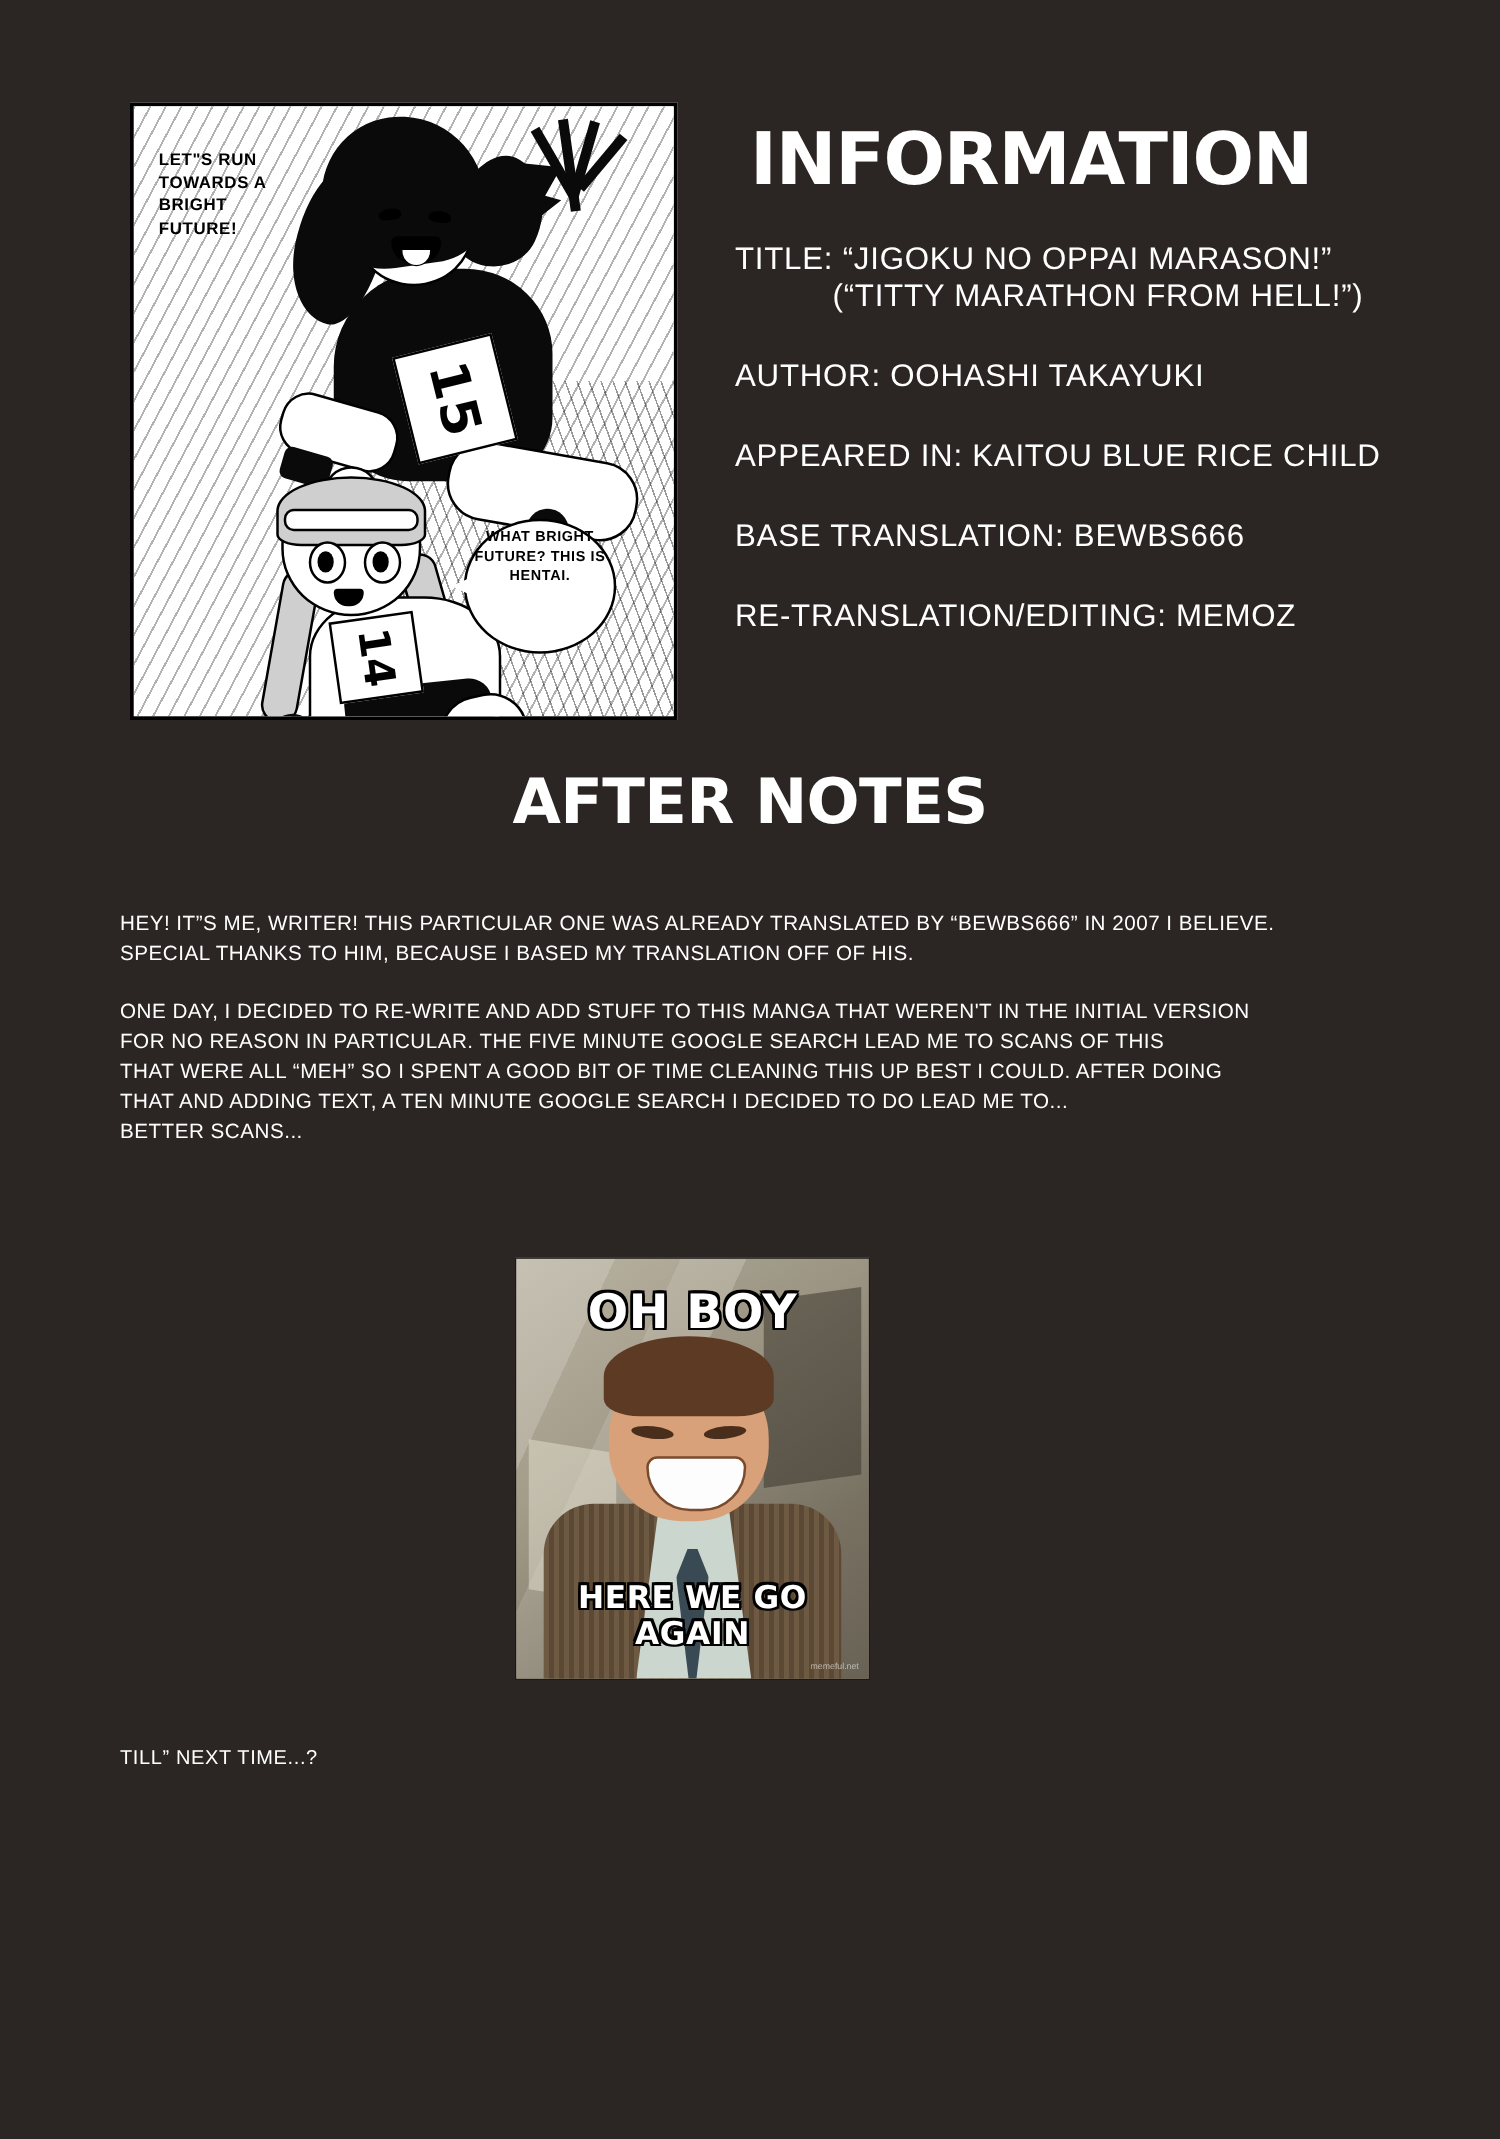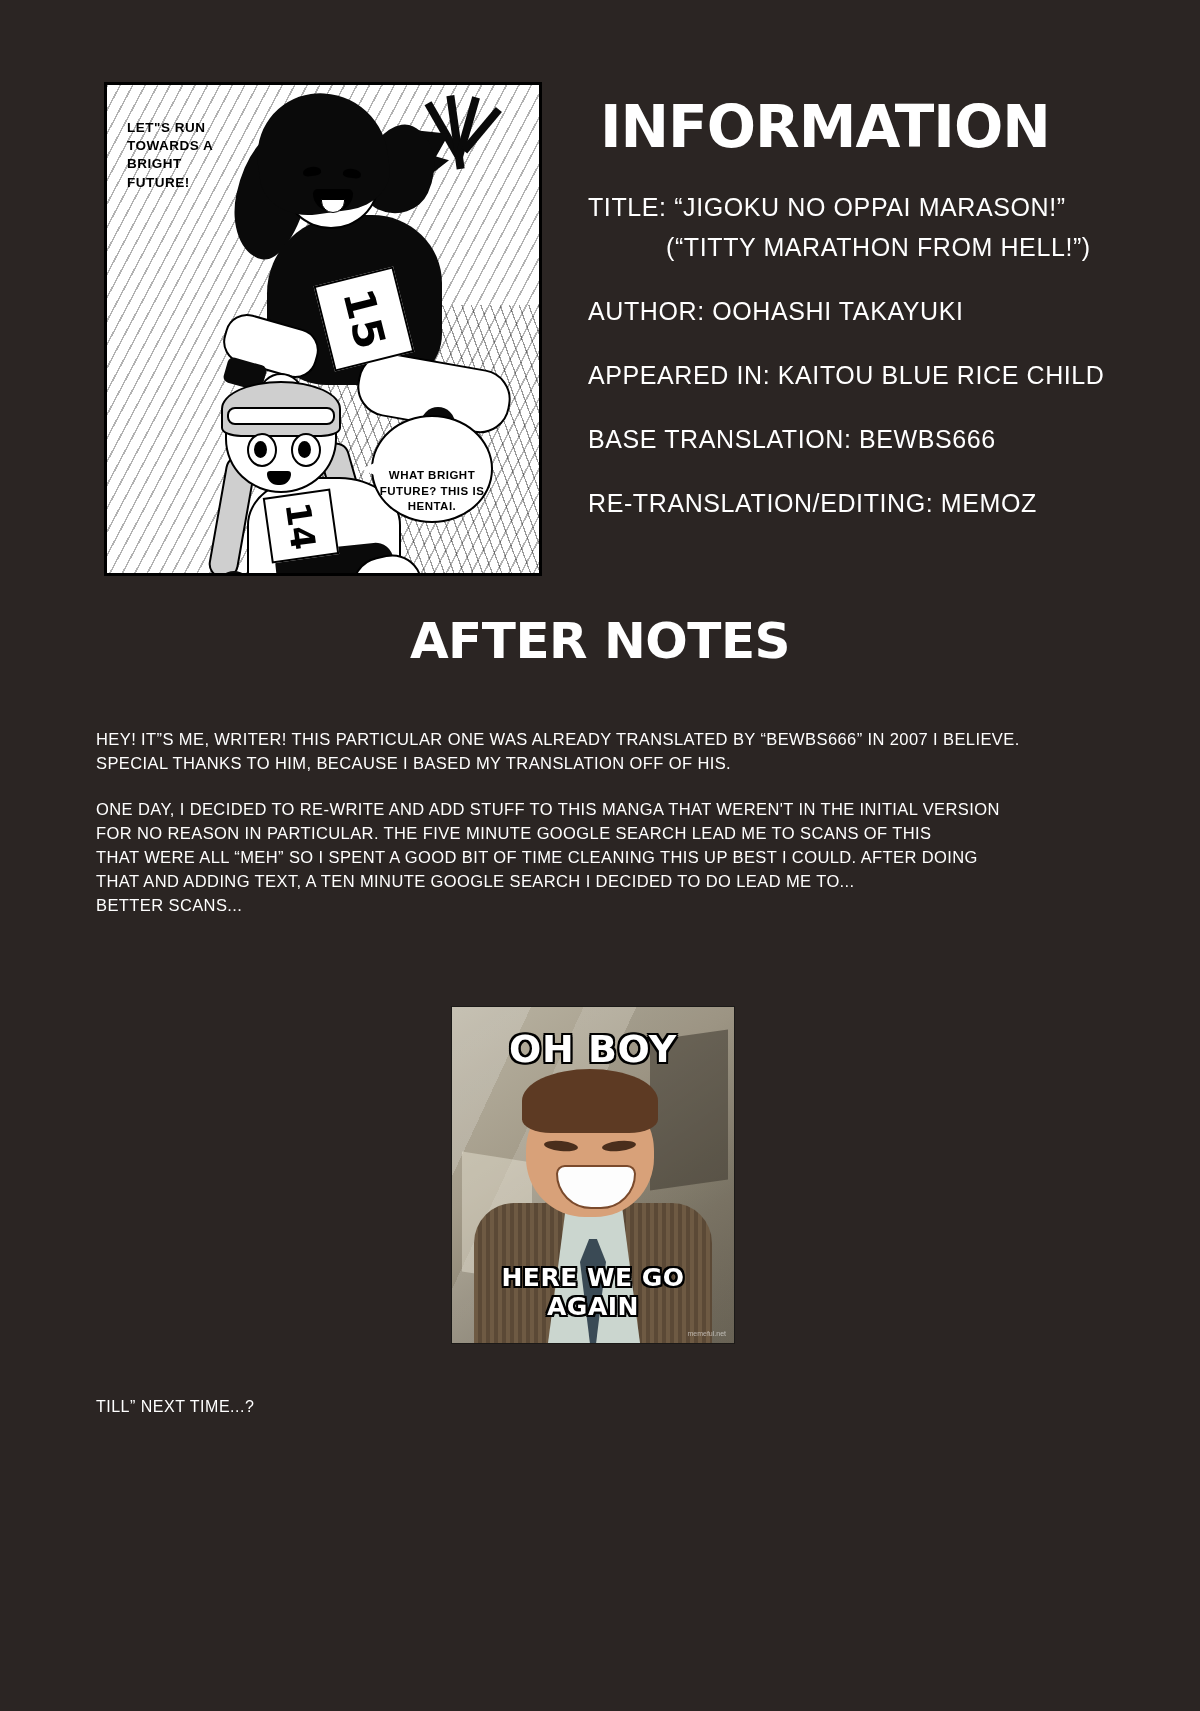--- a/index.html
+++ b/index.html
@@ -331,21 +331,21 @@
     font-size: 13.5px;
     color: #000;
   }
   .bubble-oval {
     left: 264px;
     top: 330px;
     width: 122px;
     height: 108px;
     border-radius: 50%;
     display: flex;
-    align-items: flex-end;
+    align-items: flex-start;
     justify-content: center;
     text-align: center;
     font-size: 11.5px;
     padding: 6px;
     box-sizing: border-box;
   }
   .bubble-oval .tail {
     position: absolute;
     left: -12px;
     top: 44px;
@@ -374,21 +374,20 @@
   .info-list {
     margin-top: 36px;
     font-family: "Liberation Sans", sans-serif;
     font-size: 25px;
     letter-spacing: 0.6px;
     line-height: 1.2;
   }
   .info-row { margin-bottom: 34px; }
   .info-row .sub {
     display: block;
-    margin-top: 10px;
     margin-left: 78px;
   }
 
   
   h2.notes-heading {
     position: absolute;
     left: 0; right: 0;
     top: 612px;
     margin: 0;
     text-align: center;
@@ -414,21 +413,20 @@
   
   .meme {
     position: absolute;
     left: 412px;
     top: 1006px;
     width: 282px;
     height: 336px;
     background: #8b8472;
     overflow: hidden;
     border: 1px solid #1c1a18;
-    margin-left: 39px;
   }
   .meme-bg {
     position: absolute; inset: 0;
     background: linear-gradient(145deg, #b9b3a2 0%, #a49c8a 38%, #7f7868 72%, #6e6759 100%);
   }
   .meme-wall {
     position: absolute;
     left: 0; top: 0; width: 100%; height: 100%;
     background:
       linear-gradient(115deg, rgba(255,255,255,0.18) 0 18%, rgba(0,0,0,0.0) 18% 30%, rgba(255,255,255,0.12) 30% 42%, rgba(0,0,0,0.05) 42% 100%);

